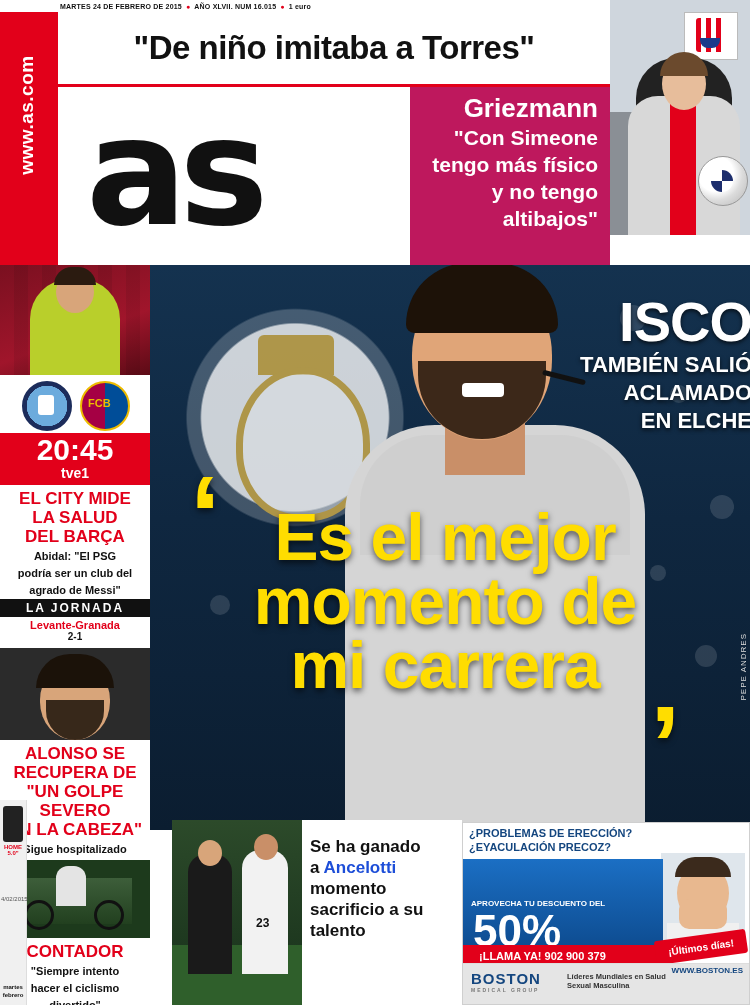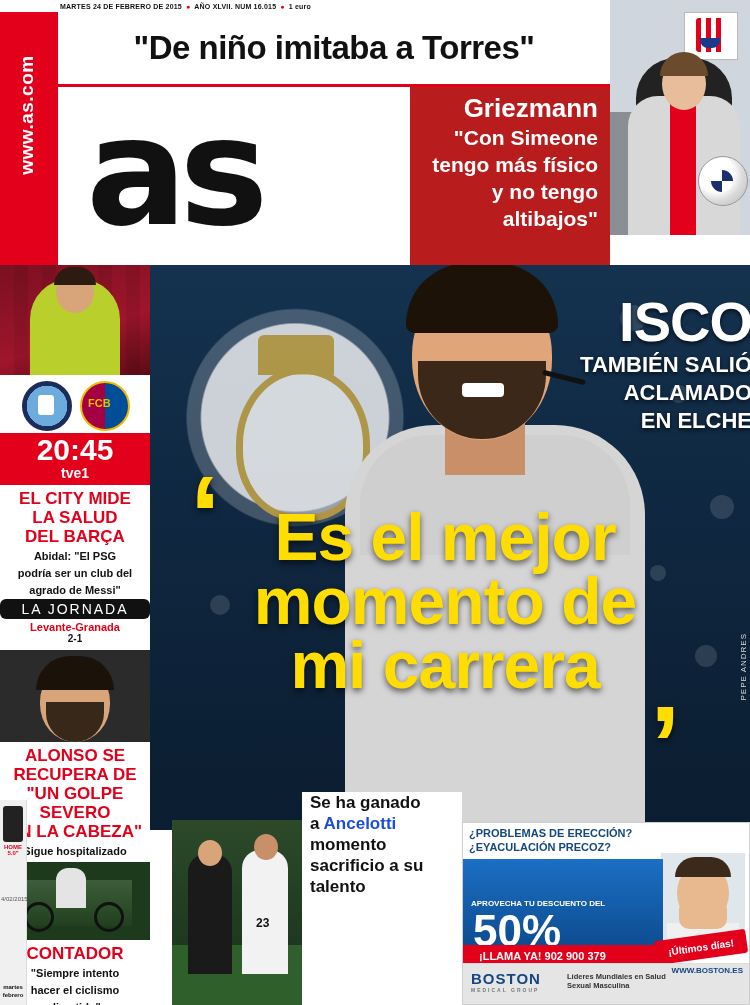--- a/index.html
+++ b/index.html
@@ -48,21 +48,21 @@
   }
   .as-logo{
     position:absolute;left:28px;top:10px;
     font-size:150px;line-height:150px;font-weight:bold;color:#111;
     font-family:"DejaVu Sans", sans-serif;letter-spacing:-8px;
   }
 
   
   .griez{
     position:absolute;left:410px;top:87px;width:200px;height:178px;
-    background:#b91c1c;color:#fff;text-align:right;padding:6px 12px 0 4px;
+    background:#be185d;color:#fff;text-align:right;padding:6px 12px 0 4px;
     box-sizing:border-box;
   }
   .griez .name{font-size:26px;font-weight:bold;line-height:30px;}
   .griez .quote{font-size:21px;font-weight:bold;line-height:25px;margin-top:2px;}
 
   
   .griez-photo{
     position:absolute;left:610px;top:0;width:140px;height:235px;
     background:linear-gradient(160deg,#2b4d72 0%,#35597f 40%,#20364f 100%);
     overflow:hidden;
@@ -157,22 +157,22 @@
     background:#e2001a;color:#fff;text-align:center;width:150px;box-sizing:border-box;padding:2px 0 4px;
   }
   .time .hh{font-size:30px;font-weight:bold;line-height:30px;}
   .time .ch{font-size:14px;font-weight:bold;line-height:16px;}
 
   .rail-text{width:150px;background:#fff;text-align:center;box-sizing:border-box;padding:4px 6px 2px;}
   .rail-head{color:#e2001a;font-size:17px;font-weight:bold;line-height:19px;}
   .rail-sub{color:#111;font-size:11px;font-weight:bold;line-height:13px;margin-top:4px;}
 
   .jornada{
-    width:150px;background:#111;color:#fff;text-align:center;font-size:14px;font-weight:normal;
-    letter-spacing:2px;padding:2px 0;box-sizing:border-box;border-radius:6px;
+    width:150px;background:#111;color:#fff;text-align:center;font-size:12px;font-weight:bold;
+    letter-spacing:2px;padding:2px 0;box-sizing:border-box;
   }
   .jornada-res{width:150px;background:#fff;text-align:center;box-sizing:border-box;padding:2px 0 4px;}
   .jornada-res .match{color:#e2001a;font-size:11px;font-weight:bold;}
   .jornada-res .score{color:#111;font-size:10px;font-weight:bold;}
 
   .rail-photo2{
     position:relative;width:150px;height:92px;overflow:hidden;background:#2b2b2b;border-top:2px solid #fff;
   }
   .rp2-face{position:absolute;left:40px;top:14px;width:70px;height:78px;background:#d8a57a;border-radius:34px/38px;}
   .rp2-hair{position:absolute;left:36px;top:6px;width:78px;height:34px;background:#1b1209;border-radius:39px 39px 0 0;}
@@ -203,22 +203,22 @@
   }
   .bp-grass{position:absolute;left:0;bottom:0;width:130px;height:60px;background:#2f5f2b;}
   .bp-p1{position:absolute;left:16px;top:34px;width:44px;height:120px;background:#1a1a1a;border-radius:18px 18px 0 0;}
   .bp-p1h{position:absolute;left:26px;top:20px;width:24px;height:26px;background:#d8a57a;border-radius:12px/13px;}
   .bp-p2{position:absolute;left:70px;top:30px;width:46px;height:124px;background:#f2f2f2;border-radius:18px 18px 0 0;}
   .bp-p2h{position:absolute;left:82px;top:14px;width:24px;height:26px;background:#c98f68;border-radius:12px/13px;}
   .bp-num{position:absolute;left:84px;top:96px;color:#111;font-size:12px;font-weight:bold;}
 
   
   .bottom-caption{
-    position:absolute;left:302px;top:792px;width:160px;height:185px;background:#ffffff;
-    box-sizing:border-box;padding:0 4px 0 8px;
+    position:absolute;left:302px;top:820px;width:160px;height:185px;background:#ffffff;
+    box-sizing:border-box;padding:16px 4px 0 8px;
   }
   .bc-line{font-size:17px;font-weight:bold;line-height:21px;color:#111;}
   .bc-line.red{color:#1d4ed8;}
 
   
   .ad{
     position:absolute;left:462px;top:822px;width:288px;height:183px;background:#ffffff;border:1px solid #cfcfcf;
     box-sizing:border-box;overflow:hidden;
   }
   .ad-top{position:absolute;left:0;top:0;width:288px;height:44px;background:#ffffff;}

